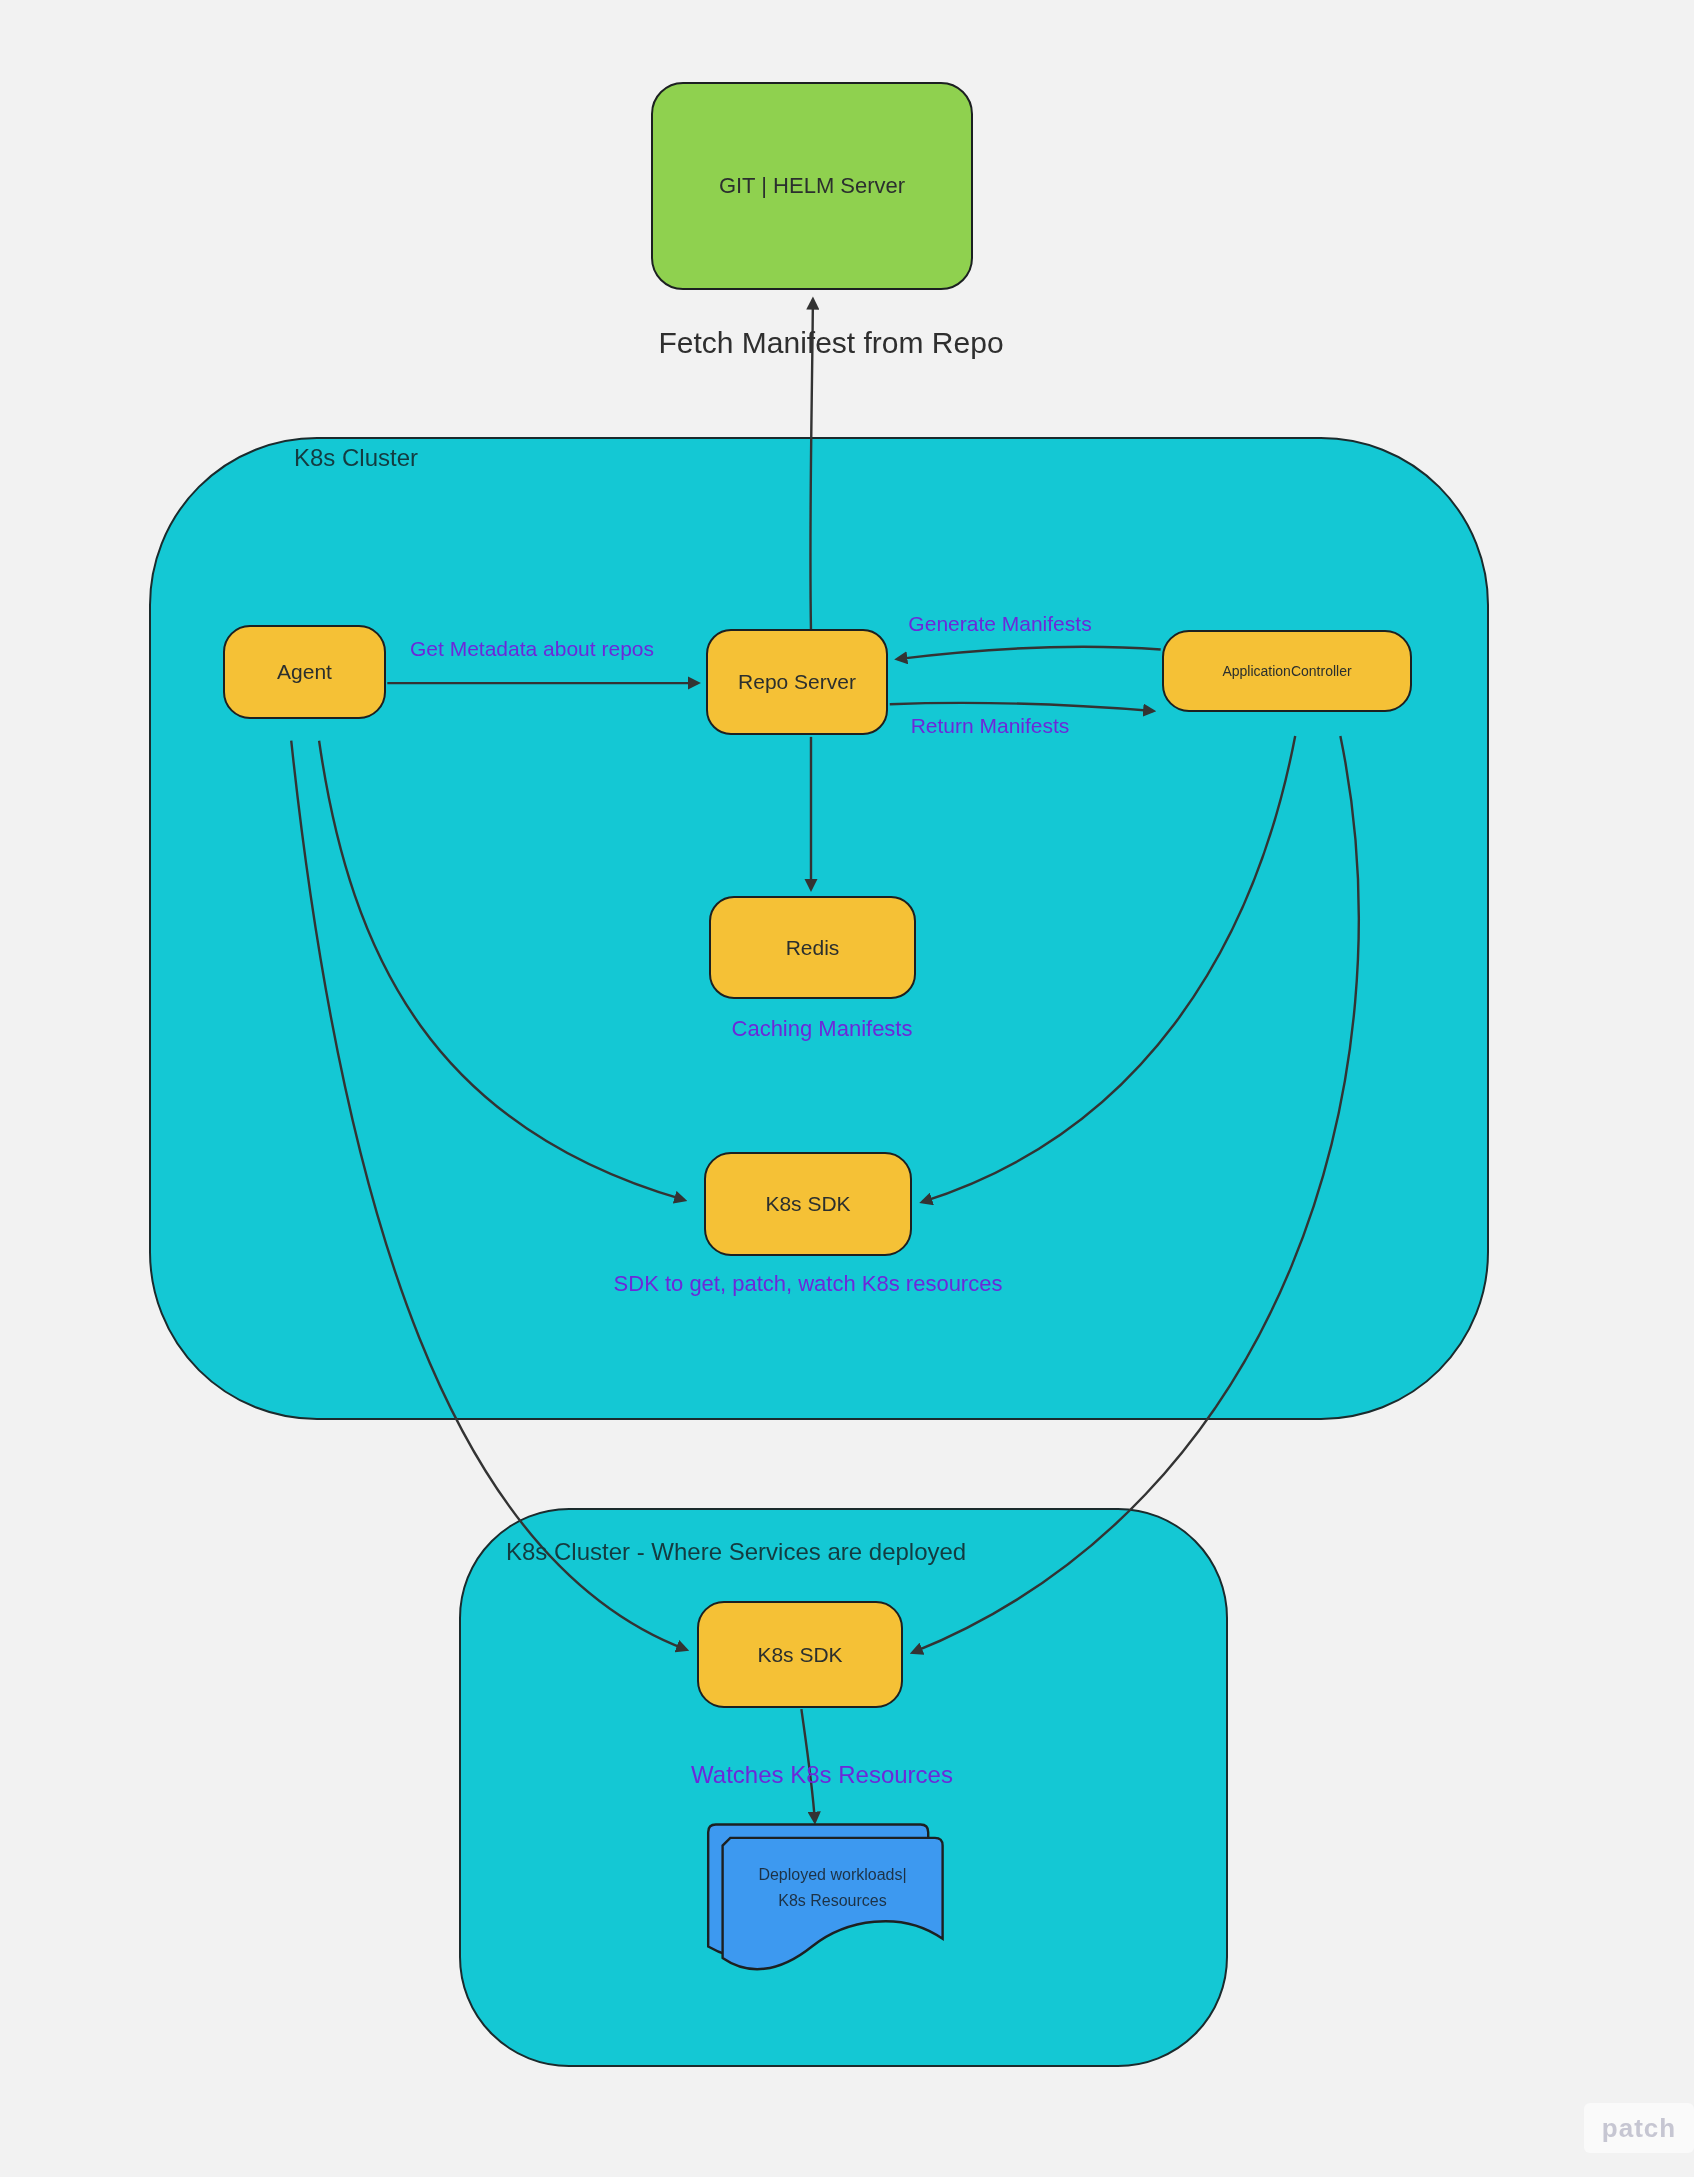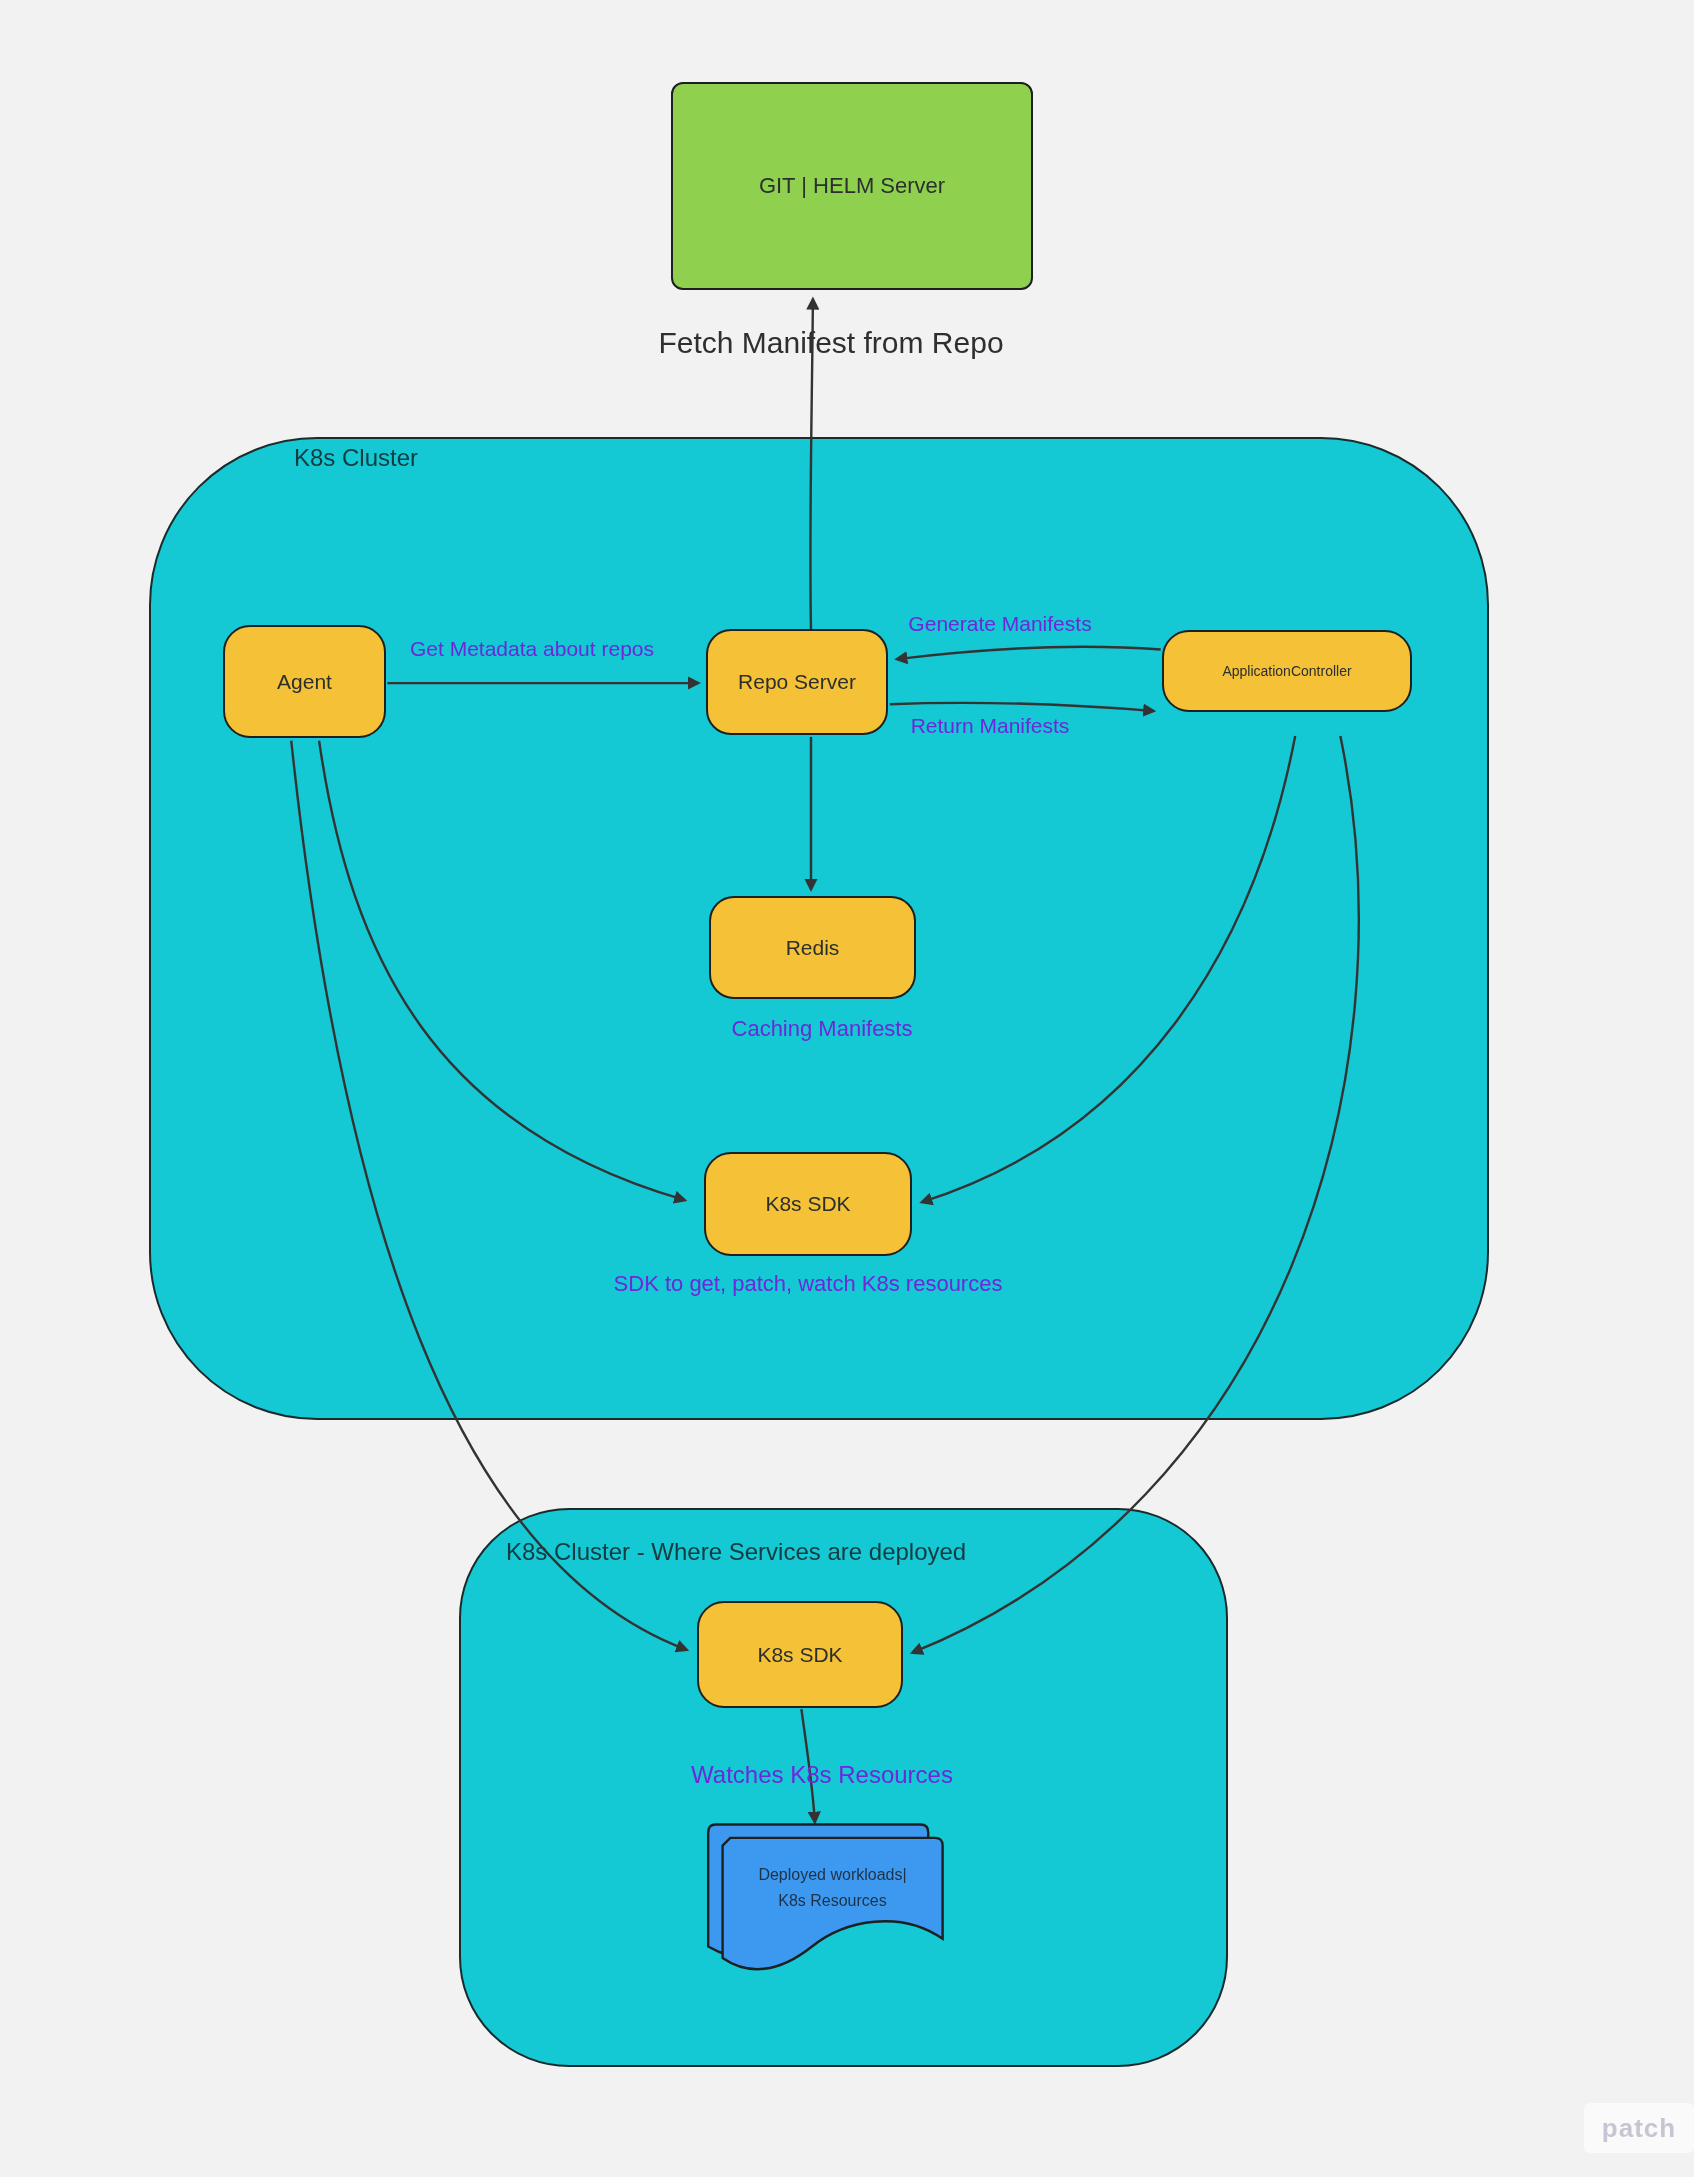--- a/index.html
+++ b/index.html
@@ -63,25 +63,25 @@
       <path d="M 926,733 C 1030,729 1125,734 1200,740" marker-end="url(#arrow)"></path>
       <path d="M 844,767 L 844,925" marker-end="url(#arrow)"></path>
       <path d="M 332,771 C 365,1000 455,1175 712,1249" marker-end="url(#arrow)"></path>
       <path d="M 1348,766 C 1305,990 1185,1180 960,1251" marker-end="url(#arrow)"></path>
       <path d="M 303,771 C 355,1260 470,1625 714,1717" marker-end="url(#arrow)"></path>
       <path d="M 1395,766 C 1468,1120 1335,1565 950,1720" marker-end="url(#arrow)"></path>
       <path d="M 834,1779 C 840,1822 846,1862 848,1896" marker-end="url(#arrow)"></path>
     </g>
   </svg>
 
-  <div class="node node-green z3" style="left:651px;top:82px;width:362px;height:208px;border-radius:12px;font-size:22px;margin-left:20px;">
+  <div class="node node-green z3" style="left:651px;top:82px;width:322px;height:208px;border-radius:32px;font-size:22px;">
     <span>GIT | HELM Server</span>
   </div>
 
-  <div class="node z3" style="left:223px;top:625px;width:163px;height:113px;border-radius:27px;">
+  <div class="node z3" style="left:223px;top:625px;width:163px;height:94px;border-radius:27px;">
     <span>Agent</span>
   </div>
 
   <div class="node z3" style="left:706px;top:629px;width:182px;height:106px;border-radius:25px;">
     <span>Repo Server</span>
   </div>
 
   <div class="node z3" style="left:1162px;top:630px;width:250px;height:82px;border-radius:27px;font-size:14px;">
     <span>ApplicationController</span>
   </div>

